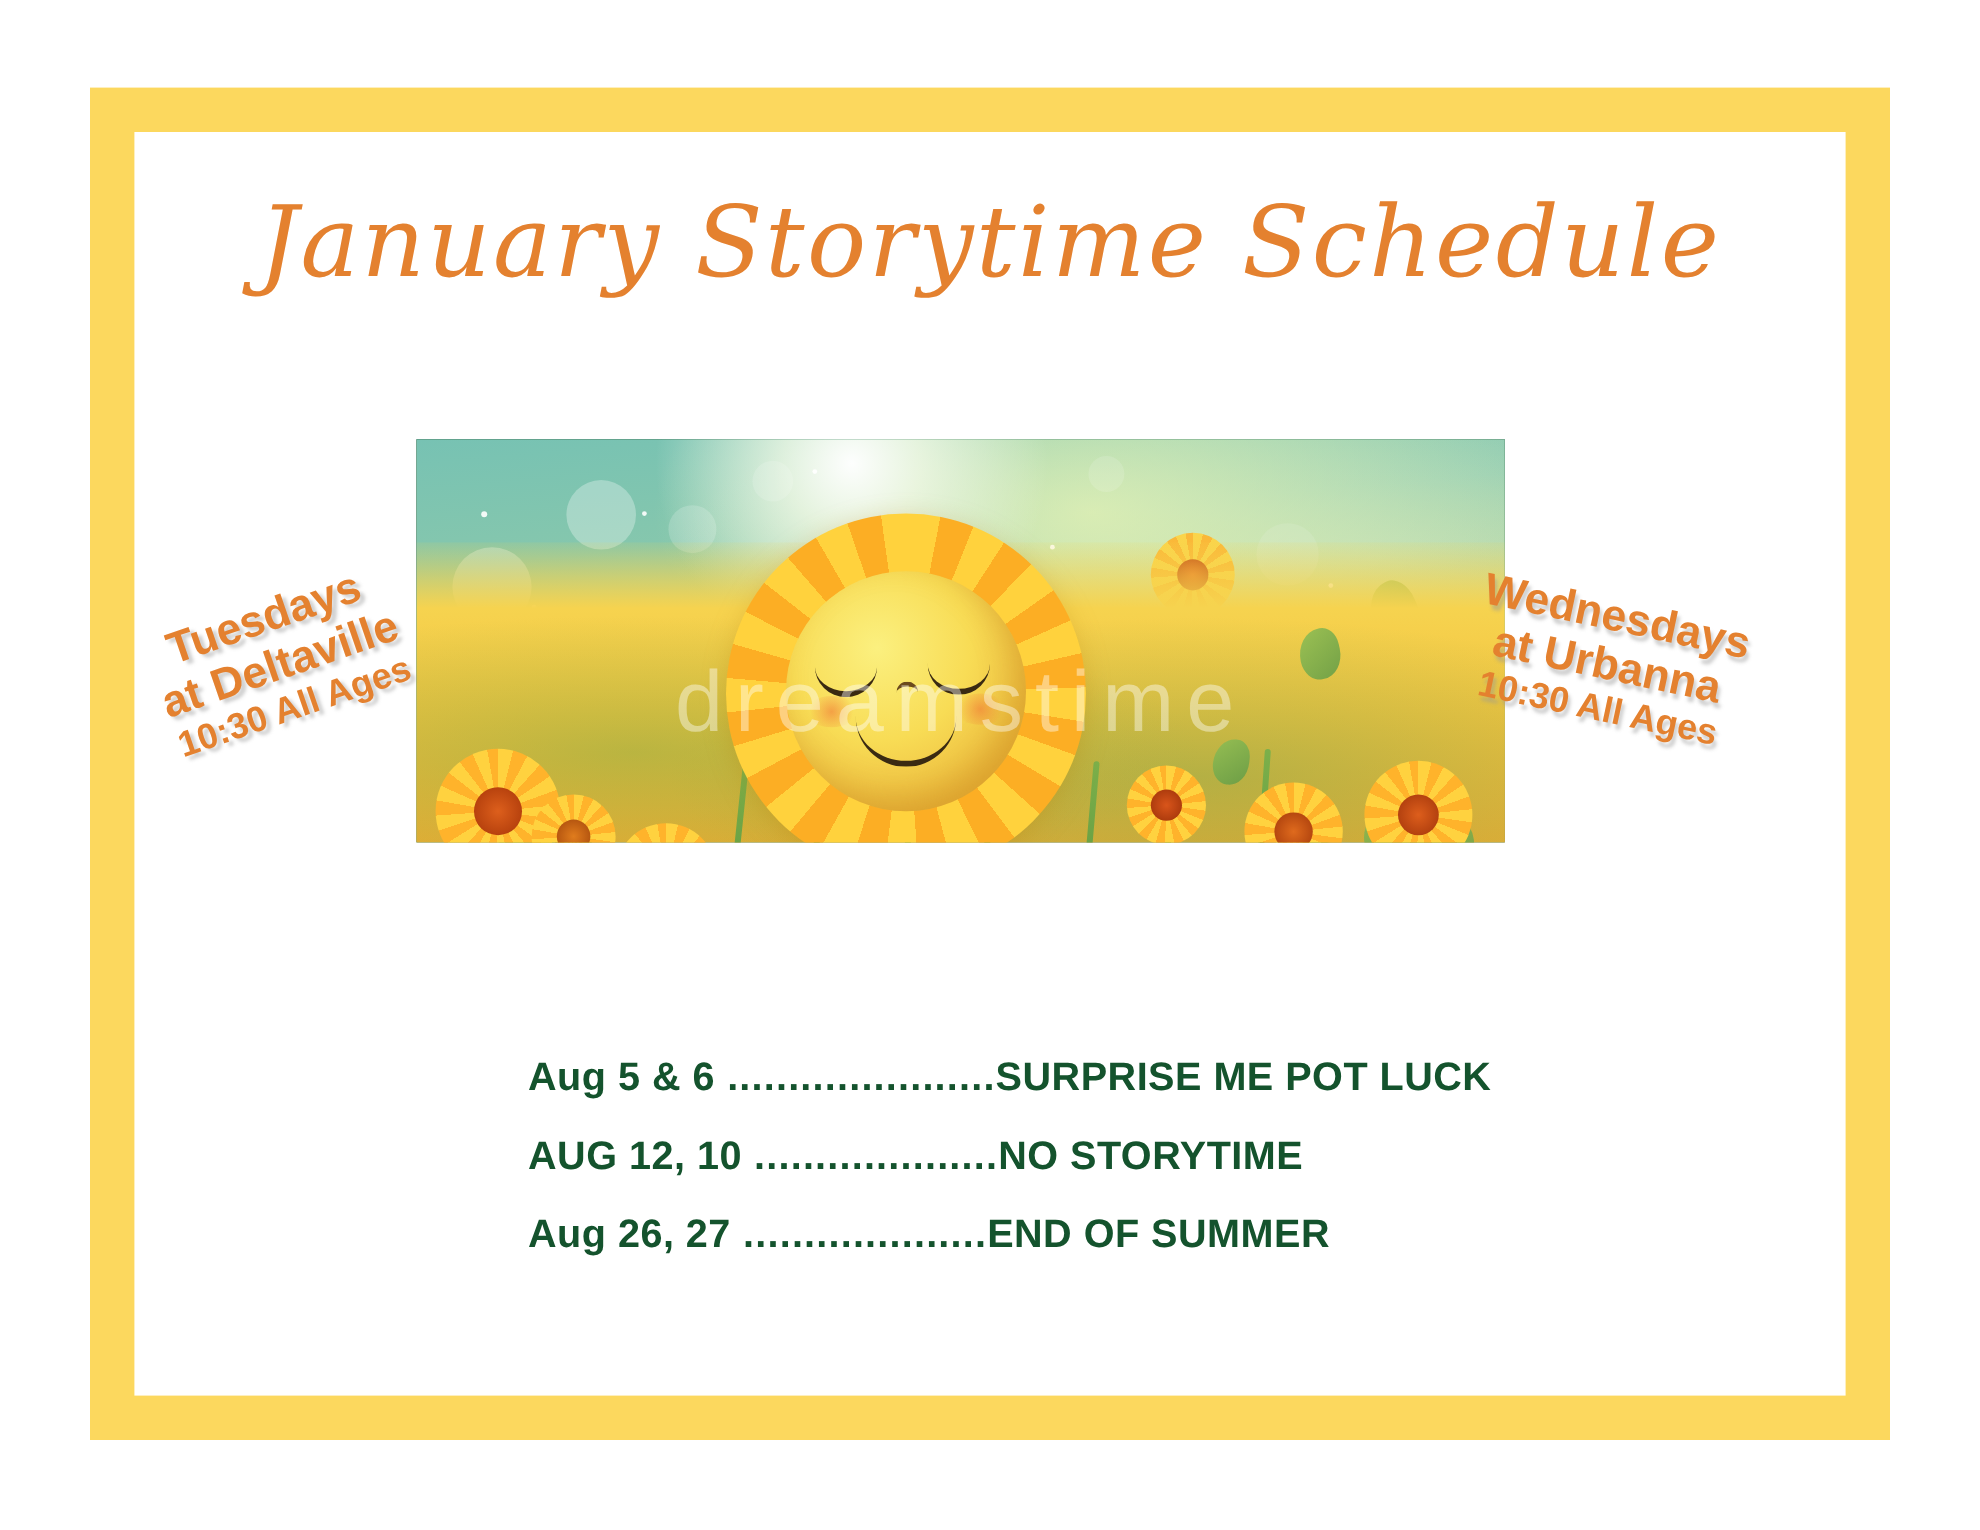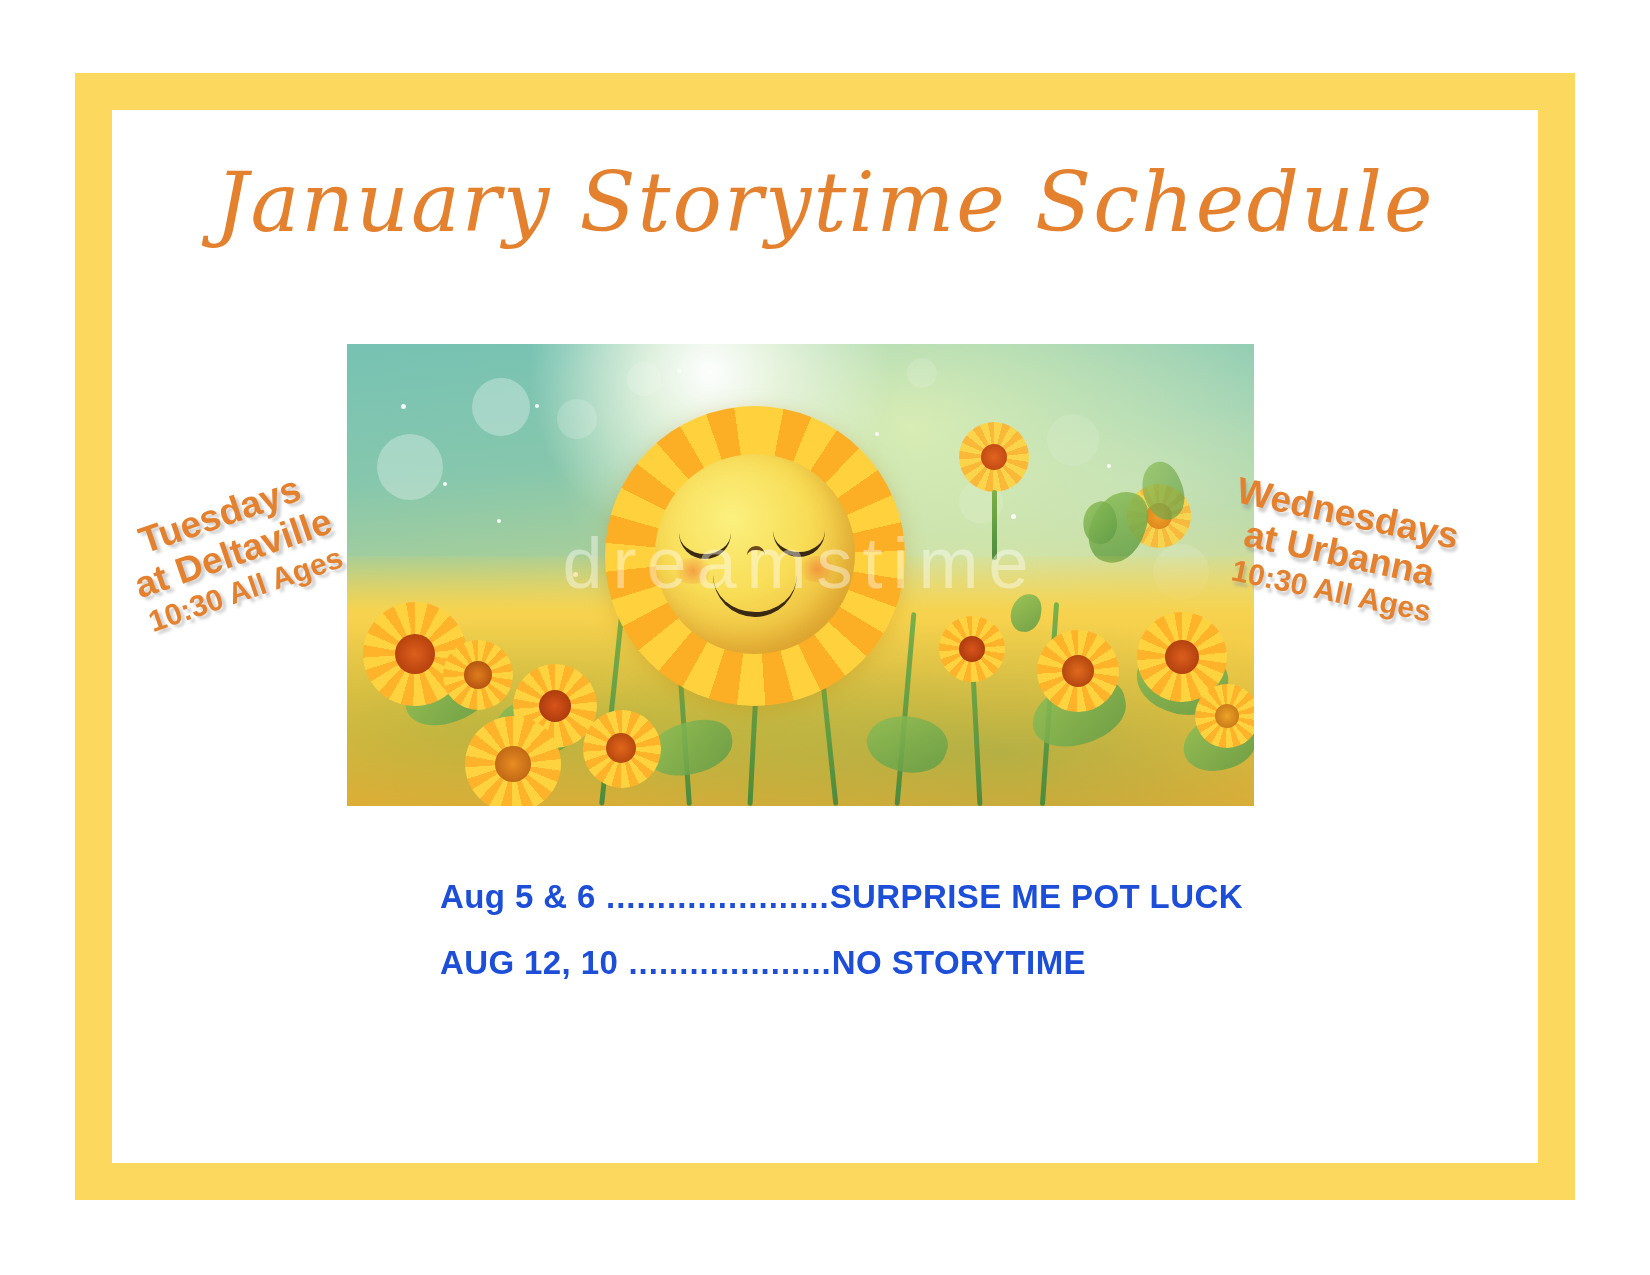--- a/index.html
+++ b/index.html
@@ -32,22 +32,22 @@
     font-family:"DejaVu Serif", serif;
     font-size:82px;
     font-weight:400;
     font-style:italic;
     letter-spacing:2px;
     white-space:nowrap;
   }
   
   #photo{
     position:absolute;
-    left:347px;top:344px;
-    width:907px;height:462px;
+    left:347px;top:366px;
+    width:907px;height:336px;
     overflow:hidden;
     background:#14532d;
   }
   .sky{
     position:absolute;inset:0;
     background:
       radial-gradient(circle at 40% 6%, rgba(255,255,255,0.98) 0%, rgba(255,255,240,0.7) 9%, rgba(255,255,255,0) 26%),
       radial-gradient(ellipse at 62% 18%, rgba(236,245,180,0.75) 0%, rgba(236,245,180,0) 46%),
       radial-gradient(ellipse at 88% 30%, rgba(208,232,196,0.6) 0%, rgba(208,232,196,0) 52%),
       linear-gradient(175deg, #77c2b3 0%, #86c7ad 26%, #a8cf9a 44%, #d8d982 58%, #f2d964 70%, #f3c94e 84%, #eeb93f 100%);
@@ -138,21 +138,21 @@
     transform:rotate(12deg);
     transform-origin:50% 50%;
   }
   .l1{font-size:37px;}
   .l2{font-size:37px;}
   .l3{font-size:30px;}
   
   #schedule{
     position:absolute;
     left:440px;top:872px;width:800px;
-    color:#1d4ed8;
+    color:#14532d;
   }
   .srow{
     font-size:33px;
     font-weight:600;
     letter-spacing:.4px;
     margin-bottom:16px;
     white-space:nowrap;
     line-height:1.5;
   }
   .sdate{}
@@ -274,15 +274,16 @@
 
   <div class="sideblock" id="right-block">
     <div class="l1">Wednesdays</div>
     <div class="l2">at Urbanna</div>
     <div class="l3">10:30 All Ages</div>
   </div>
 
   <div id="schedule">
       <div class="srow"><span class="sdate">Aug 5 &amp; 6</span><span class="sdots"> ......................</span><span class="sevent">SURPRISE ME POT LUCK</span></div>
       <div class="srow"><span class="sdate">AUG 12, 10</span><span class="sdots"> ....................</span><span class="sevent">NO STORYTIME</span></div>
+      <div class="srow"><span class="sdate">Aug 26, 27</span><span class="sdots"> ....................</span><span class="sevent">END OF SUMMER</span></div>
     </div>
 
 </div>
 
 </body></html>

